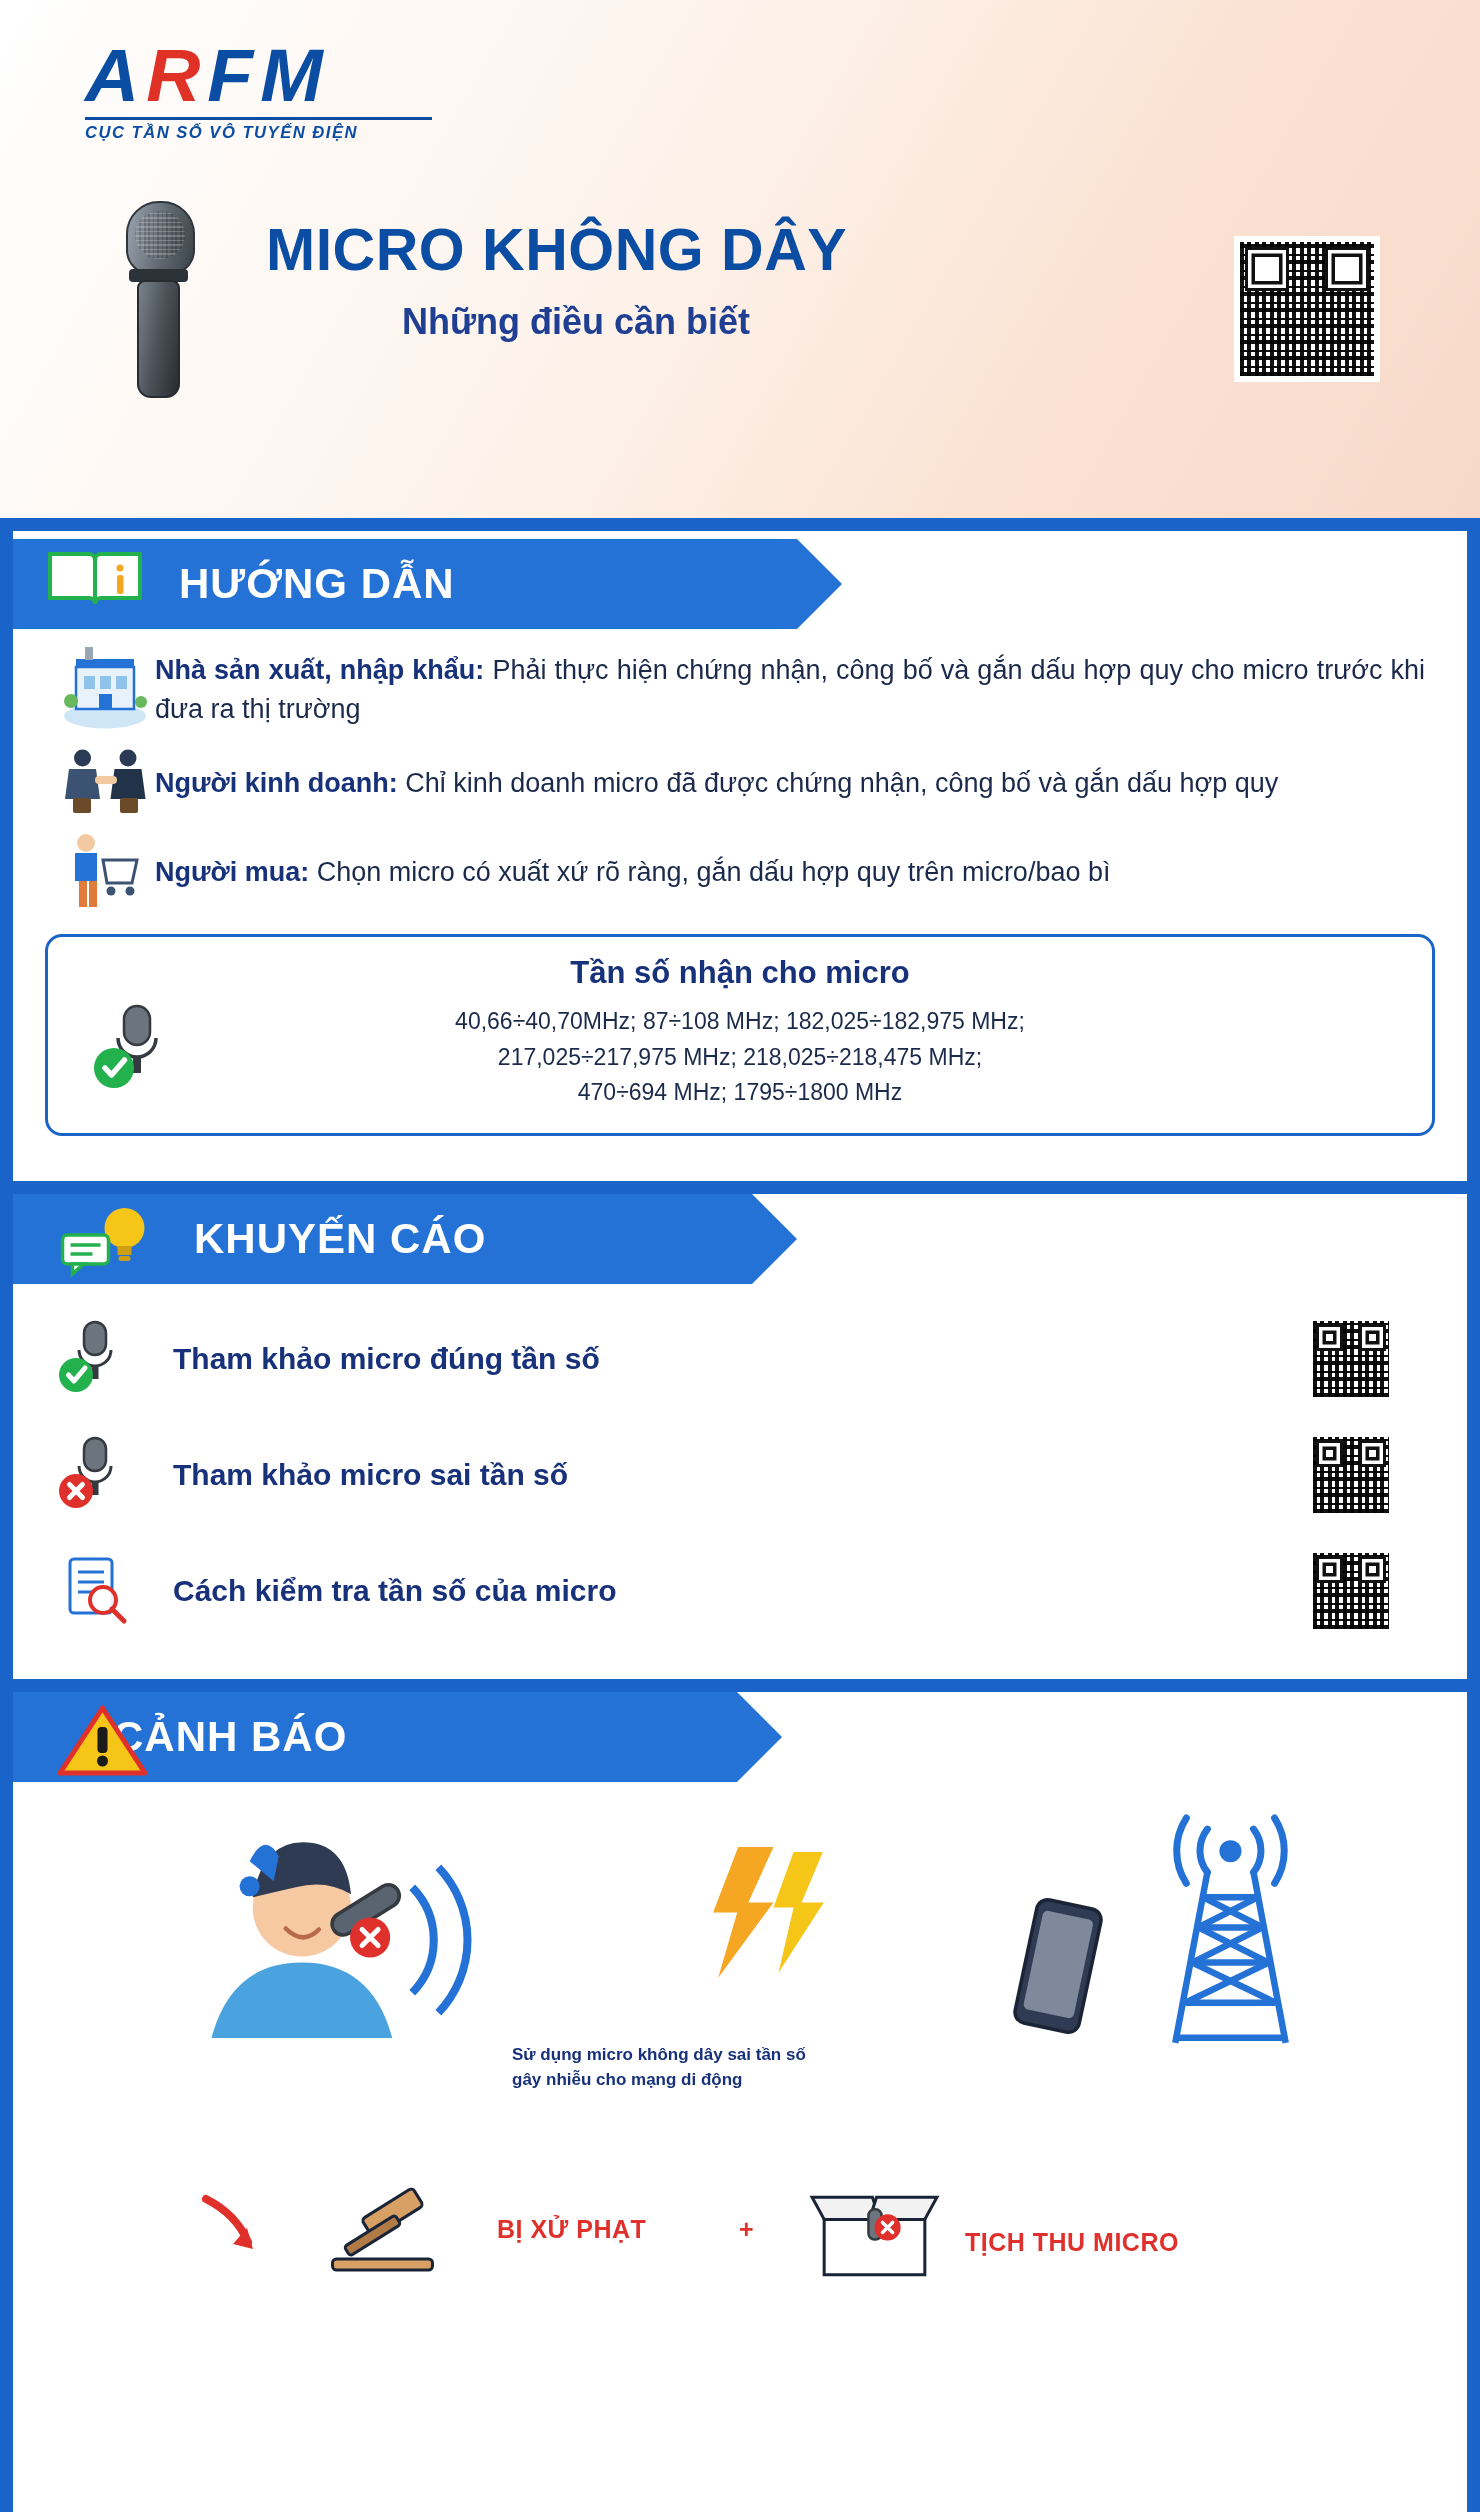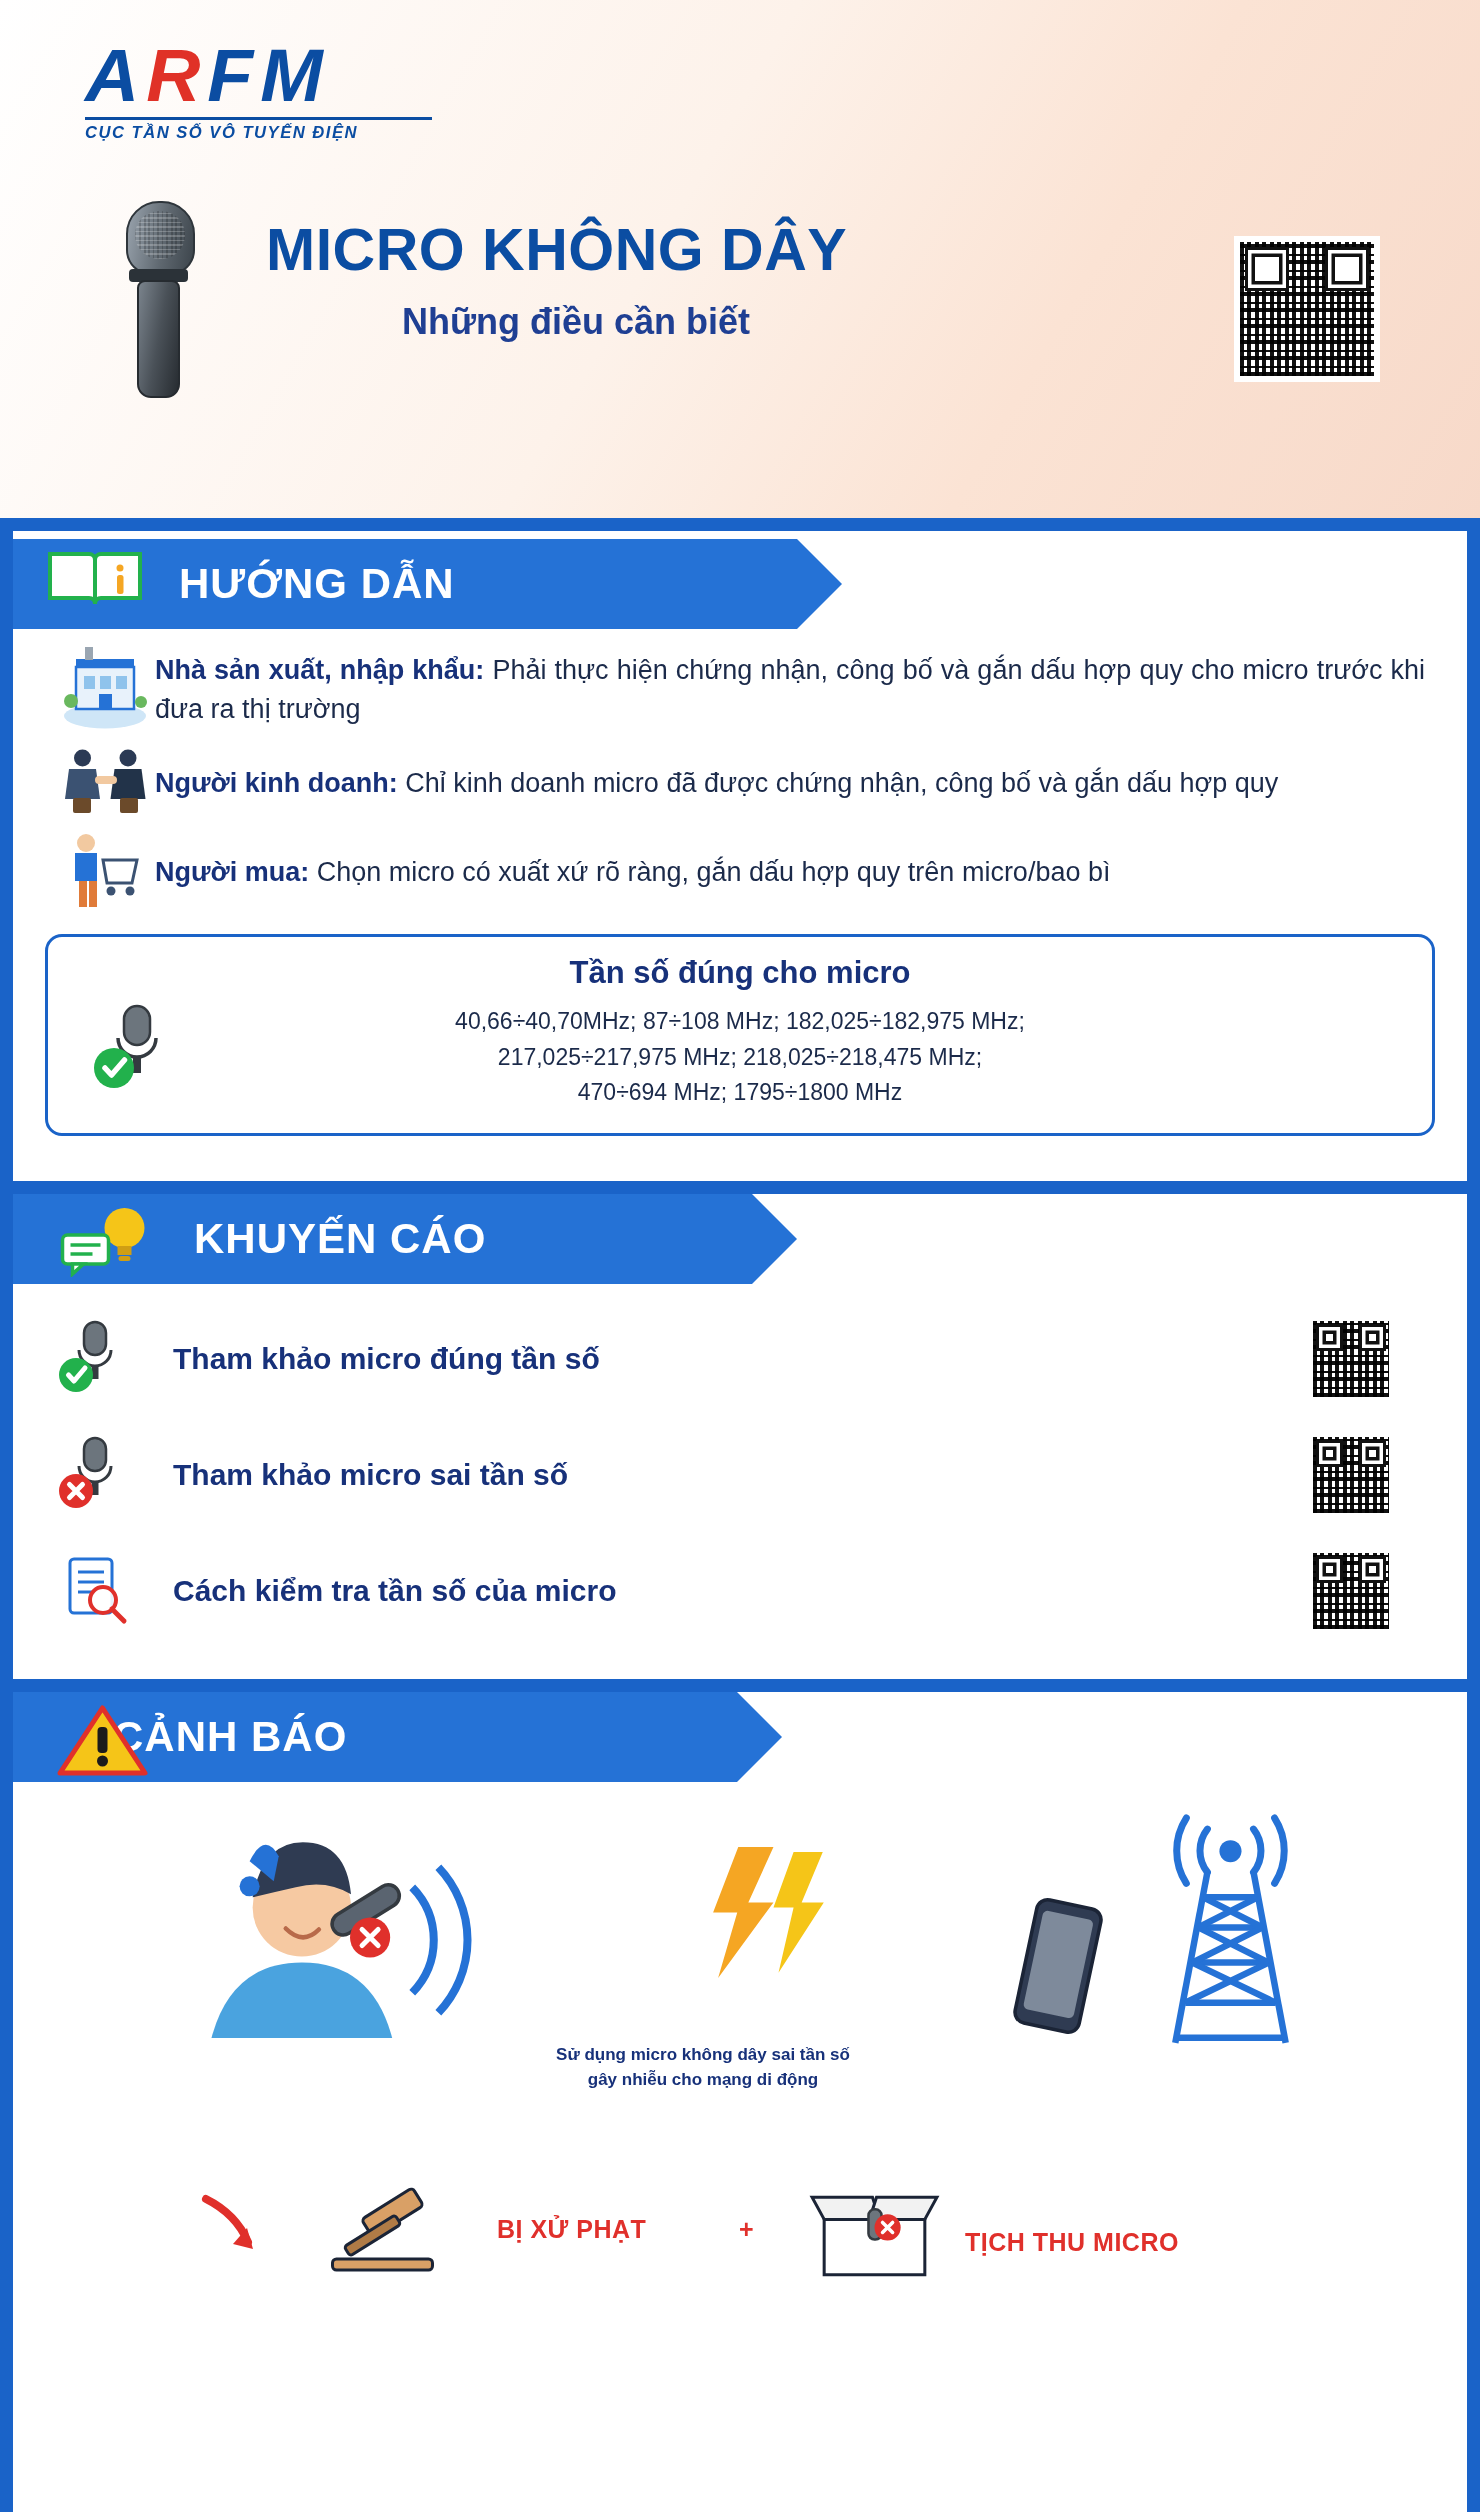--- a/index.html
+++ b/index.html
@@ -280,21 +280,20 @@
   
   .warn-area {
     position: relative;
     height: 402px;
   }
   .warn-caption {
     position: absolute;
     left: 512px;
     top: 261px;
     width: 382px;
-    text-align: center;
     font-size: 17px;
     font-weight: bold;
     color: #17317a;
     line-height: 1.45;
   }
   .penalty-row {
     position: relative;
     height: 151px;
   }
   .penalty-text {
@@ -415,21 +414,21 @@
         </svg>
       </div>
       <div class="guide-text">
         <b>Người mua:</b>
         <span> Chọn micro có xuất xứ rõ ràng, gắn dấu hợp quy trên micro/bao bì</span>
       </div>
     </div>
   </div>
 
   <div class="freq-box">
-    <div class="freq-title">Tần số đúng cho micro</div>
+    <div class="freq-title">Tần số nhận cho micro</div>
     <div class="freq-mic">
       <svg width="95" height="95" viewBox="0 0 190 190">
         <rect x="72" y="8" width="52" height="78" rx="26" fill="#6c757d" stroke="#343a40" stroke-width="5"></rect>
         <path d="M60 72 a38 38 0 0 0 76 0" fill="none" stroke="#343a40" stroke-width="7"></path>
         <rect x="90" y="108" width="16" height="34" fill="#343a40"></rect>
         <circle cx="52" cy="132" r="40" fill="#22b14c"></circle>
         <path d="M34 132 l13 14 l26 -30" fill="none" stroke="#ffffff" stroke-width="11" stroke-linecap="round" stroke-linejoin="round"></path>
       </svg>
     </div>
     <div class="freq-line">40,66÷40,70MHz; 87÷108 MHz; 182,025÷182,975 MHz;</div>

